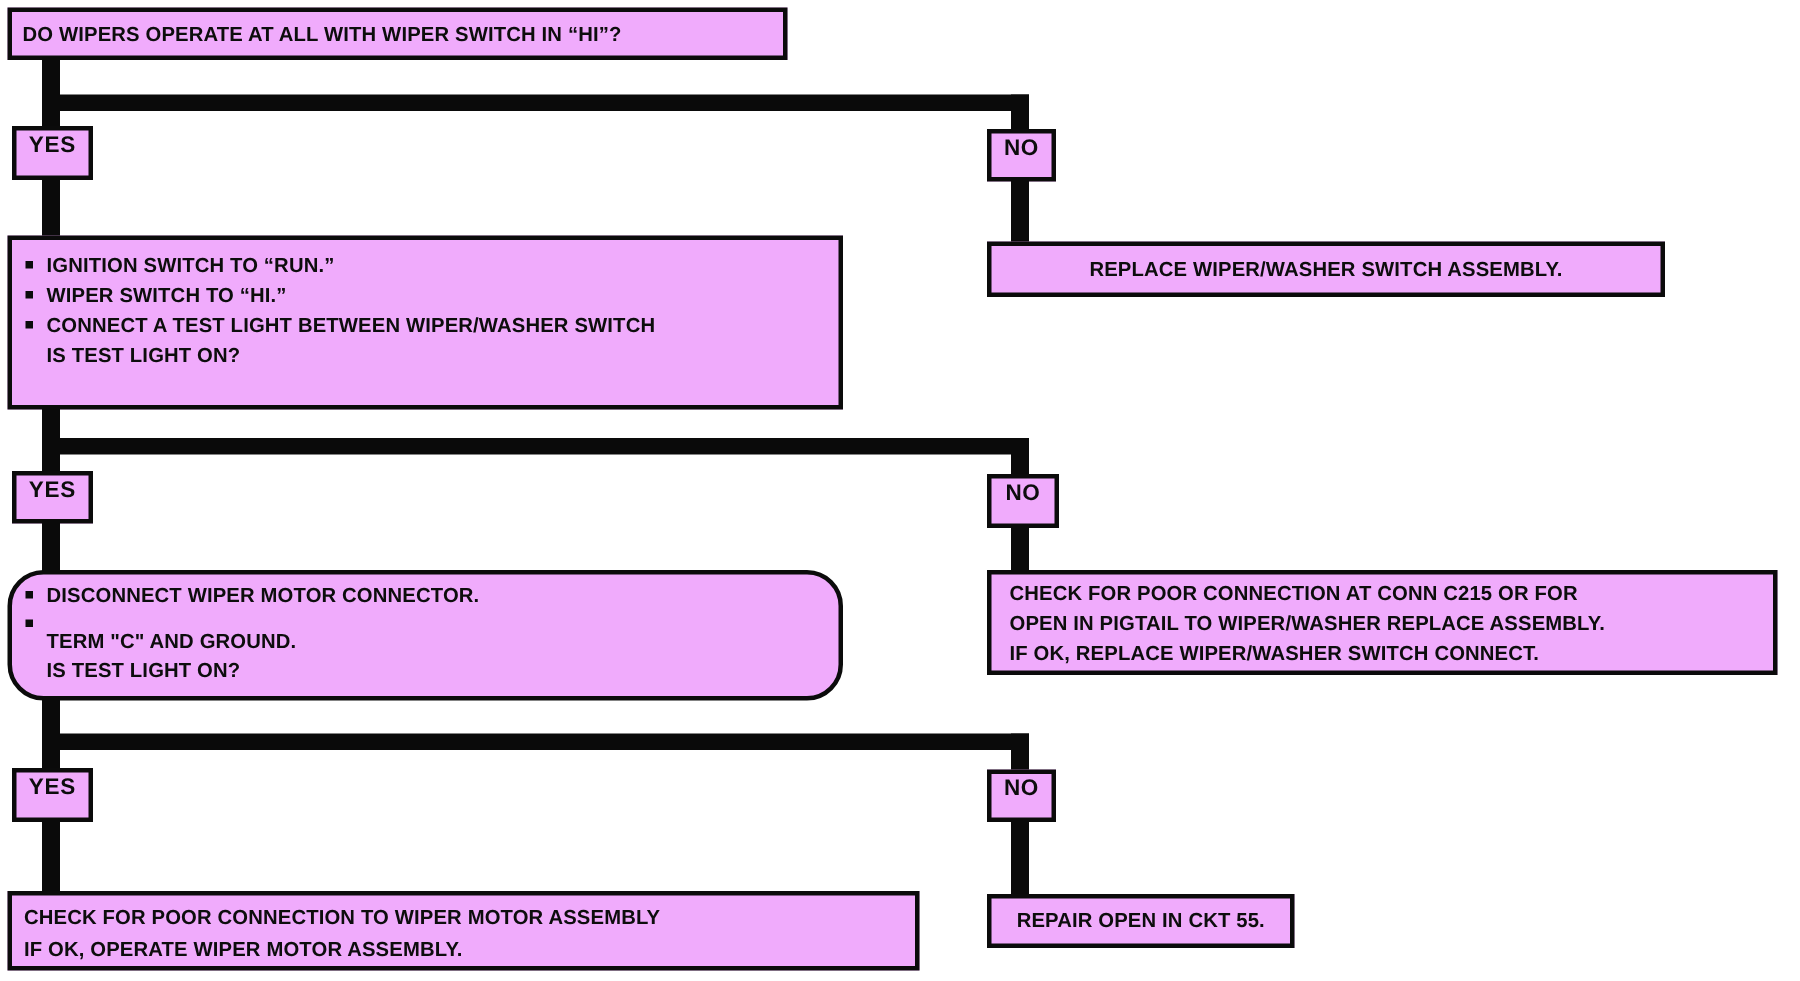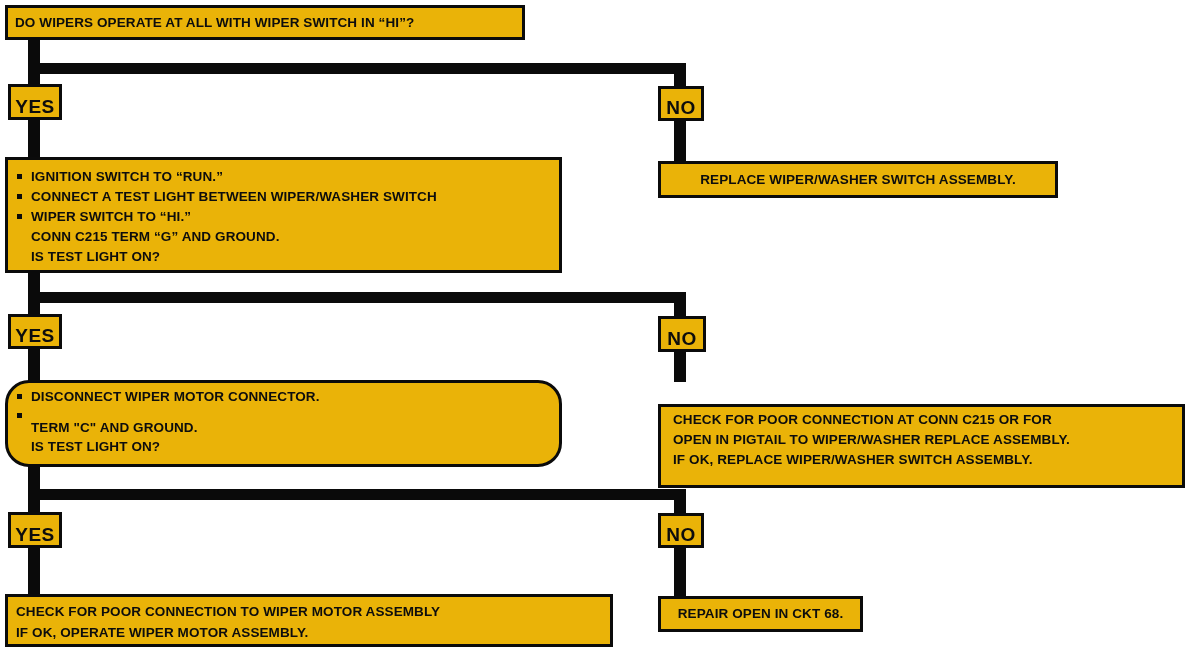--- a/index.html
+++ b/index.html
@@ -14,36 +14,36 @@
     background: #ffffff;
     font-family: "Liberation Sans", sans-serif;
     font-weight: bold;
     color: #0d0d0d;
     overflow: hidden;
   }
   .box {
     position: absolute;
     box-sizing: border-box;
     border: 3px solid #0b0b0b;
-    background: #eab308;
+    background: #f0abfc;
     font-size: 13.5px;
     letter-spacing: 0.1px;
     line-height: 20px;
     white-space: nowrap;
   }
   .qbox {
     display: flex;
     align-items: center;
     padding-left: 7px;
   }
   .labelbox {
     display: flex;
-    align-items: flex-end;
+    align-items: flex-start;
     justify-content: center;
-    font-size: 19px;
+    font-size: 15px;
     letter-spacing: 0.5px;
   }
   .centerbox {
     display: flex;
     align-items: center;
     justify-content: center;
   }
   .conn {
     position: absolute;
     background: #0a0a0a;
@@ -86,68 +86,65 @@
   <div class="box labelbox" style="left:8px; top:84px; width:54px; height:36px;">
     <span>YES</span>
   </div>
   <div class="box labelbox" style="left:658px; top:86px; width:46px; height:35px;">
     <span>NO</span>
   </div>
 
   <div class="conn" style="left:28px; top:118px; width:12px; height:41px;"></div>
   <div class="conn" style="left:674px; top:119px; width:12px; height:44px;"></div>
 
-  <div class="box centerbox" style="left:658px; top:161px; width:400px; height:37px;">
+  <div class="box centerbox" style="left:658px; top:161px; width:452px; height:37px;">
     <span class="txt">REPLACE WIPER/WASHER SWITCH ASSEMBLY.</span>
   </div>
 
   <div class="box pad-s1" style="left:5px; top:157px; width:557px; height:116px;">
     <div class="line">
       <span class="sq"></span>
       <span class="txt">IGNITION SWITCH TO “RUN.”</span>
     </div>
     <div class="line">
       <span class="sq"></span>
-      <span class="txt">CONNECT A TEST LIGHT BETWEEN WIPER/WASHER SWITCH</span>
+      <span class="txt">WIPER SWITCH TO “HI.”</span>
     </div>
     <div class="line">
       <span class="sq"></span>
-      <span class="txt">WIPER SWITCH TO “HI.”</span>
-    </div>
-    <div class="line cont">
-      <span class="txt">CONN C215 TERM “G” AND GROUND.</span>
+      <span class="txt">CONNECT A TEST LIGHT BETWEEN WIPER/WASHER SWITCH</span>
     </div>
     <div class="line cont">
       <span class="txt">IS TEST LIGHT ON?</span>
     </div>
   </div>
 
   <div class="conn" style="left:28px; top:271px; width:12px; height:45px;"></div>
   <div class="conn" style="left:28px; top:292px; width:658px; height:11px;"></div>
   <div class="conn" style="left:674px; top:292px; width:12px; height:26px;"></div>
 
   <div class="box labelbox" style="left:8px; top:314px; width:54px; height:35px;">
     <span>YES</span>
   </div>
   <div class="box labelbox" style="left:658px; top:316px; width:48px; height:36px;">
     <span>NO</span>
   </div>
 
   <div class="conn" style="left:28px; top:347px; width:12px; height:35px;"></div>
   <div class="conn" style="left:674px; top:350px; width:12px; height:32px;"></div>
 
-  <div class="box pad-a2" style="left:658px; top:380px; width:527px; height:84px;margin-top:24px;">
+  <div class="box pad-a2" style="left:658px; top:380px; width:527px; height:70px;">
     <div class="line">
       <span class="txt">CHECK FOR POOR CONNECTION AT CONN C215 OR FOR</span>
     </div>
     <div class="line">
       <span class="txt">OPEN IN PIGTAIL TO WIPER/WASHER REPLACE ASSEMBLY.</span>
     </div>
     <div class="line">
-      <span class="txt">IF OK, REPLACE WIPER/WASHER SWITCH ASSEMBLY.</span>
+      <span class="txt">IF OK, REPLACE WIPER/WASHER SWITCH CONNECT.</span>
     </div>
   </div>
 
   <div class="box pad-s2" style="left:5px; top:380px; width:557px; height:87px;">
     <div class="line">
       <span class="sq"></span>
       <span class="txt">DISCONNECT WIPER MOTOR CONNECTOR.</span>
     </div>
     <div class="line">
       <span class="sq"></span>
@@ -177,16 +174,16 @@
   <div class="box pad-a3" style="left:5px; top:594px; width:608px; height:53px;">
     <div class="line">
       <span class="txt">CHECK FOR POOR CONNECTION TO WIPER MOTOR ASSEMBLY</span>
     </div>
     <div class="line">
       <span class="txt">IF OK, OPERATE WIPER MOTOR ASSEMBLY.</span>
     </div>
   </div>
 
   <div class="box centerbox" style="left:658px; top:596px; width:205px; height:36px;">
-    <span class="txt">REPAIR OPEN IN CKT 68.</span>
+    <span class="txt">REPAIR OPEN IN CKT 55.</span>
   </div>
 
 </div>
 
 </body></html>

